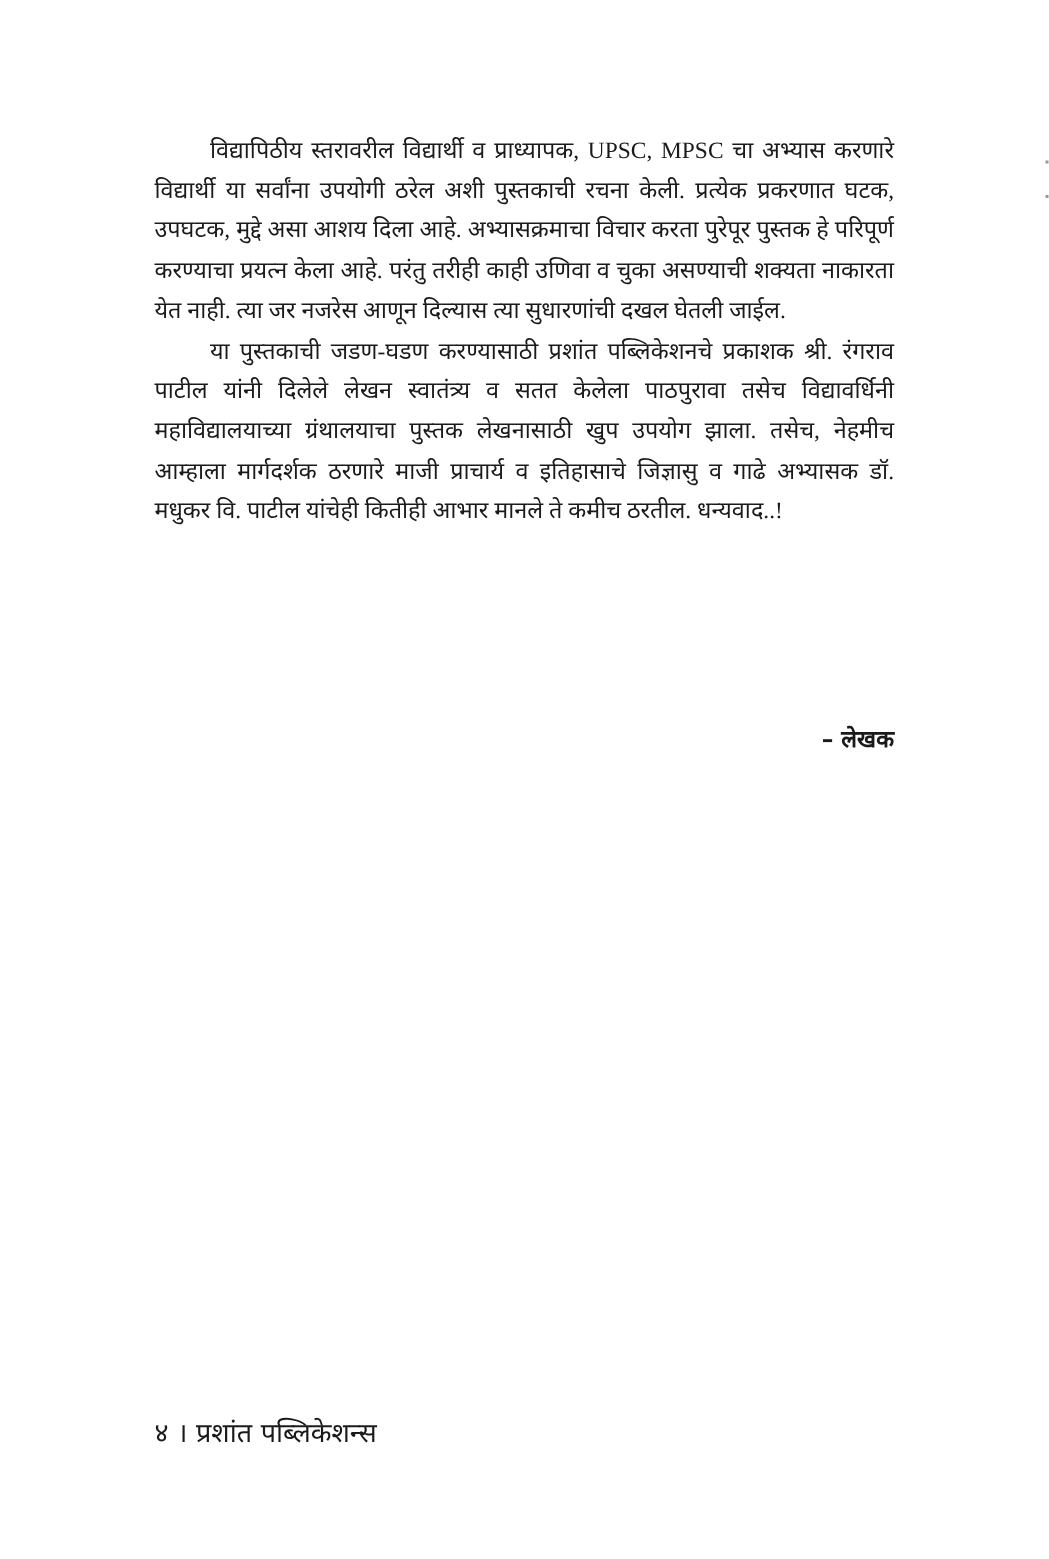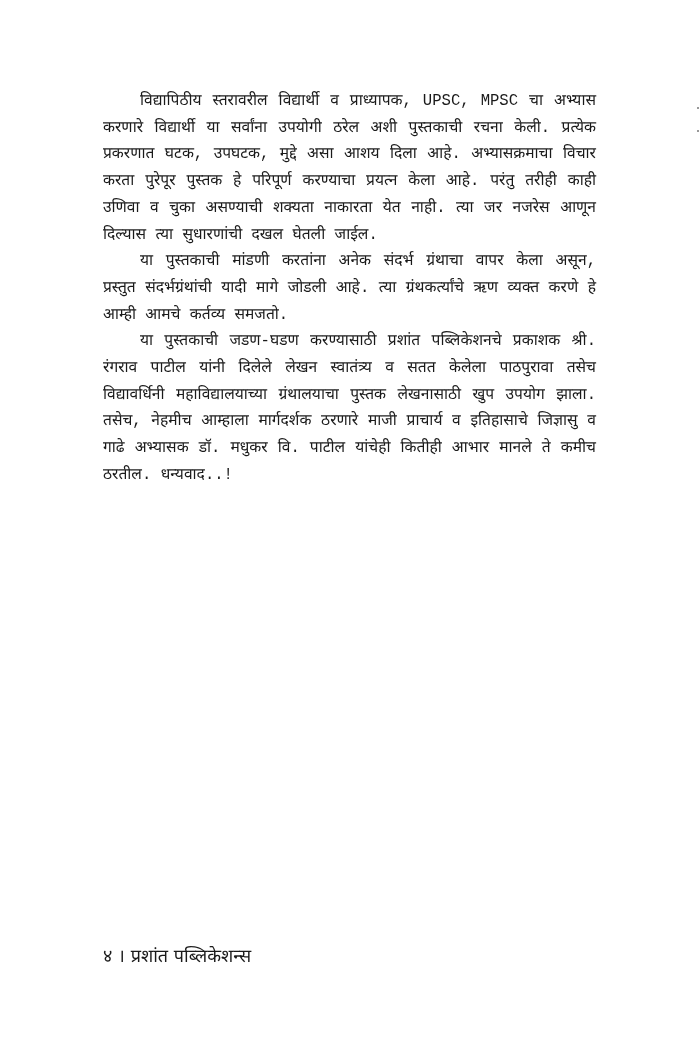--- a/index.html
+++ b/index.html
@@ -1,44 +1,44 @@
 <!DOCTYPE html>
 <html><head>
 <meta charset="utf-8">
 <style>
   html, body { margin: 0; padding: 0; background: #ffffff; }
   body { width: 699px; height: 1039px; position: relative; overflow: hidden; color: #1a1a1a; }
   .page { position: absolute; left: 0; top: 0; width: 699px; height: 1039px; background: #fff; }
   .body-text {
     position: absolute; left: 103px; top: 88px; width: 493px;
-    font-family: Liberation Mono, monospace;
+    font-family: Liberation Serif, serif;
     font-size: 15.6px; line-height: 26.7px; text-align: justify;
   }
   .body-text p { margin: 0; text-indent: 37px; text-align-last: left; }
   .signature {
     position: absolute; left: 103px; top: 482px; width: 493px; text-align: right;
     font-family: "DejaVu Sans", "Liberation Sans", sans-serif; font-weight: bold;
     font-size: 15.5px; line-height: 22px;
   }
   .footer {
     position: absolute; left: 103px; top: 946px;
     font-family: "DejaVu Sans", "Liberation Sans", sans-serif; font-size: 18px; line-height: 20px;
   }
   .edge-mark { position: absolute; width: 2px; height: 2px; background: #999; }
 </style>
 </head>
 <body>
 
 <div class="page">
   <div class="body-text">
     <p>विद्यापिठीय स्तरावरील विद्यार्थी व प्राध्यापक, UPSC, MPSC चा अभ्यास करणारे विद्यार्थी या सर्वांना उपयोगी ठरेल अशी पुस्तकाची रचना केली. प्रत्येक प्रकरणात घटक, उपघटक, मुद्दे असा आशय दिला आहे. अभ्यासक्रमाचा विचार करता पुरेपूर पुस्तक हे परिपूर्ण करण्याचा प्रयत्न केला आहे. परंतु तरीही काही उणिवा व चुका असण्याची शक्यता नाकारता येत नाही. त्या जर नजरेस आणून दिल्यास त्या सुधारणांची दखल घेतली जाईल.</p>
-    <p>या पुस्तकाची मांडणी करतांना अनेक संदर्भ ग्रंथाचा वापर केला असून, प्रस्तुत संदर्भग्रंथांची यादी मागे जोडली आहे. त्या ग्रंथकर्त्यांचे ऋण व्यक्त करणे हे आम्ही आमचे कर्तव्य समजतो.</p>
     <p>या पुस्तकाची जडण-घडण करण्यासाठी प्रशांत पब्लिकेशनचे प्रकाशक श्री. रंगराव पाटील यांनी दिलेले लेखन स्वातंत्र्य व सतत केलेला पाठपुरावा तसेच विद्यावर्धिनी महाविद्यालयाच्या ग्रंथालयाचा पुस्तक लेखनासाठी खुप उपयोग झाला. तसेच, नेहमीच आम्हाला मार्गदर्शक ठरणारे माजी प्राचार्य व इतिहासाचे जिज्ञासु व गाढे अभ्यासक डॉ. मधुकर वि. पाटील यांचेही कितीही आभार मानले ते कमीच ठरतील. धन्यवाद..!</p>
   </div>
 
+  <div class="signature">– लेखक</div>
 
   <div class="footer">
     <span>४</span>
     <span>।</span>
     <span>प्रशांत पब्लिकेशन्स</span>
   </div>
 
   <div class="edge-mark" style="left:697px;top:107px;"></div>
   <div class="edge-mark" style="left:697px;top:130px;"></div>
 </div>

